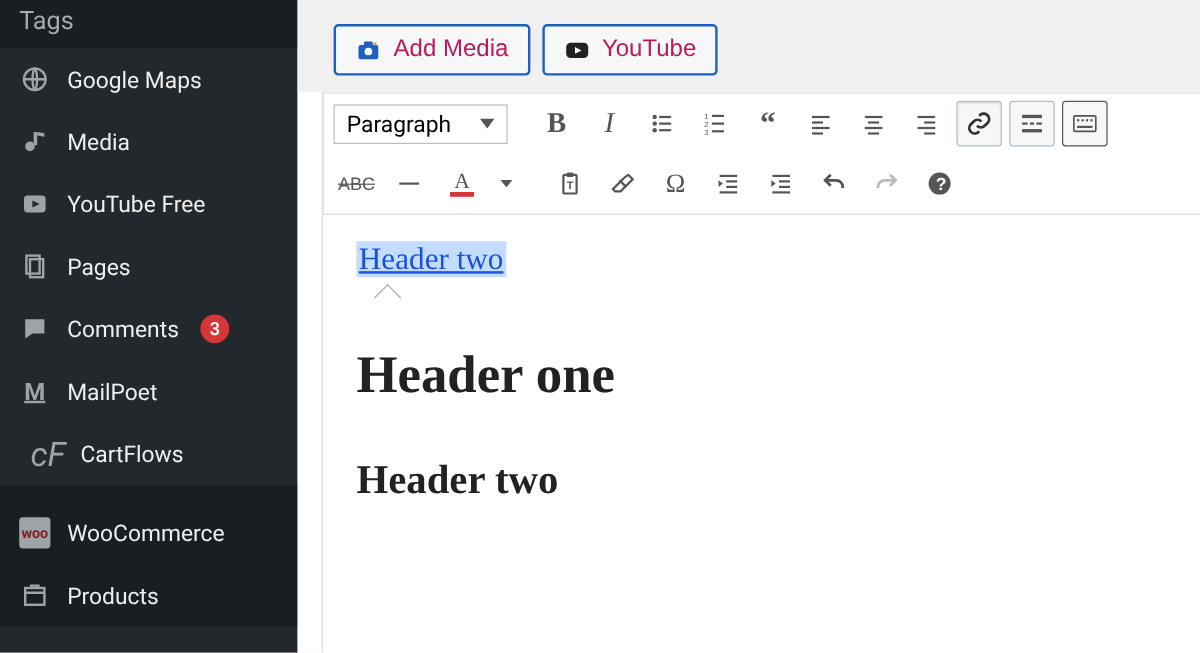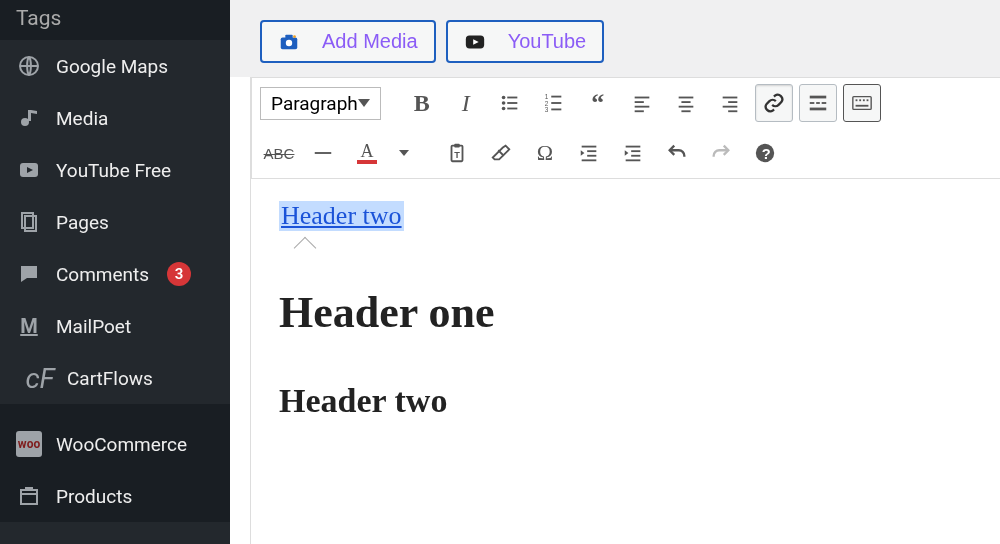--- a/index.html
+++ b/index.html
@@ -1,35 +1,35 @@
 <!DOCTYPE html>
 <html><head>
 <meta charset="utf-8">
 <style>
   * { box-sizing: border-box; margin: 0; padding: 0; }
   body { font-family: -apple-system, BlinkMacSystemFont, "Segoe UI", Roboto, sans-serif; background: #f0f0f1; width: 1000px; height: 544px; overflow: hidden; display: flex; }
   
-  .sidebar { width: 230px; background: #23282d; color: #eee; display: flex; flex-direction: column; overflow: hidden; }
+  .sidebar { width: 248px; background: #23282d; color: #eee; display: flex; flex-direction: column; overflow: hidden; }
   .sidebar-section-title { background: #191e23; color: #aaa; font-size: 21px; font-weight: 400; padding: 6px 16px 10px 16px; }
   .sidebar-item { display: flex; align-items: center; gap: 14px; padding: 13px 16px; font-size: 19px; cursor: pointer; color: #eee; }
   .sidebar-item .icon { width: 26px; height: 26px; display: flex; align-items: center; justify-content: center; flex-shrink: 0; color: #9ea3a8; }
   .sidebar-item svg { width: 24px; height: 24px; }
   .sidebar-item.darker { background: #191e23; }
   .sidebar-divider { height: 14px; background: #191e23; }
   .badge { background: #d63638; color: #fff; border-radius: 12px; min-width: 24px; height: 24px; font-size: 15px; font-weight: 600; display: inline-flex; align-items: center; justify-content: center; padding: 0 6px; margin-left: 4px; }
   
   .main { flex: 1; background: #fff; display: flex; flex-direction: column; overflow: hidden; }
   .media-row { display: flex; gap: 10px; padding: 20px 20px 14px 30px; background: #f0f0f1; }
-  .media-btn { display: inline-flex; align-items: center; gap: 22px; border: 2px solid #1e5fbf; background: #f6f7f7; color: #8b5cf6; font-size: 20px; font-weight: 400; padding: 8px 16px; border-radius: 4px; cursor: pointer; }
+  .media-btn { display: inline-flex; align-items: center; gap: 10px; border: 2px solid #1e5fbf; background: #f6f7f7; color: #be185d; font-size: 20px; font-weight: 400; padding: 8px 16px; border-radius: 4px; cursor: pointer; }
   .media-btn .mb-icon { width: 22px; height: 22px; display: inline-flex; align-items: center; justify-content: center; }
   .media-btn svg { width: 22px; height: 22px; }
   
   .editor-box { margin: 0 0 0 20px; background: #fff; display: flex; flex-direction: column; flex: 1; border-left: 1px solid #ddd; }
   .toolbar { border: 1px solid #ddd; border-right: none; display: flex; flex-wrap: wrap; align-items: center; gap: 6px; padding: 6px 8px; background: #fff; }
-  .fmt-select { display: inline-flex; align-items: center; border: 1px solid #bbb; padding: 4px 10px; font-size: 19px; background: #fff; cursor: pointer; }
+  .fmt-select { display: inline-flex; align-items: center; gap: 24px; border: 1px solid #bbb; padding: 4px 10px; font-size: 19px; background: #fff; cursor: pointer; }
   .fmt-select .caret { width: 0; height: 0; border-left: 6px solid transparent; border-right: 6px solid transparent; border-top: 8px solid #555; }
   .tb-btn { width: 38px; height: 38px; display: inline-flex; align-items: center; justify-content: center; border: 1px solid transparent; border-radius: 3px; cursor: pointer; color: #555; font-size: 20px; background: transparent; }
   .tb-btn.active { background: #ebebeb; border: 1px solid #999; box-shadow: inset 0 1px 2px rgba(0,0,0,0.15); }
   .tb-btn.bordered { border: 1px solid #b5bcc2; background: #f6f7f7; }
   .tb-btn.bordered.last { border: 1px solid #555; }
   .tb-sep { width: 10px; }
   .tb-break { flex-basis: 100%; height: 0; }
   .tb-btn svg { width: 22px; height: 22px; }
   .tb-btn.disabled { color: #bbb; }
   

